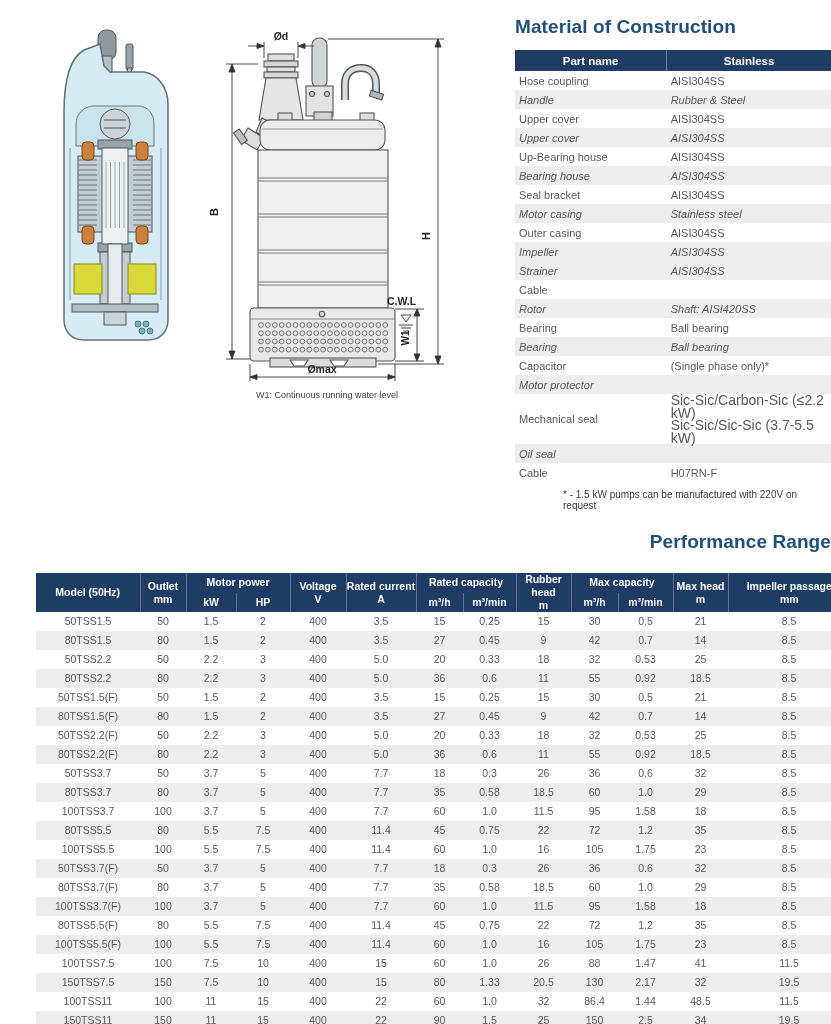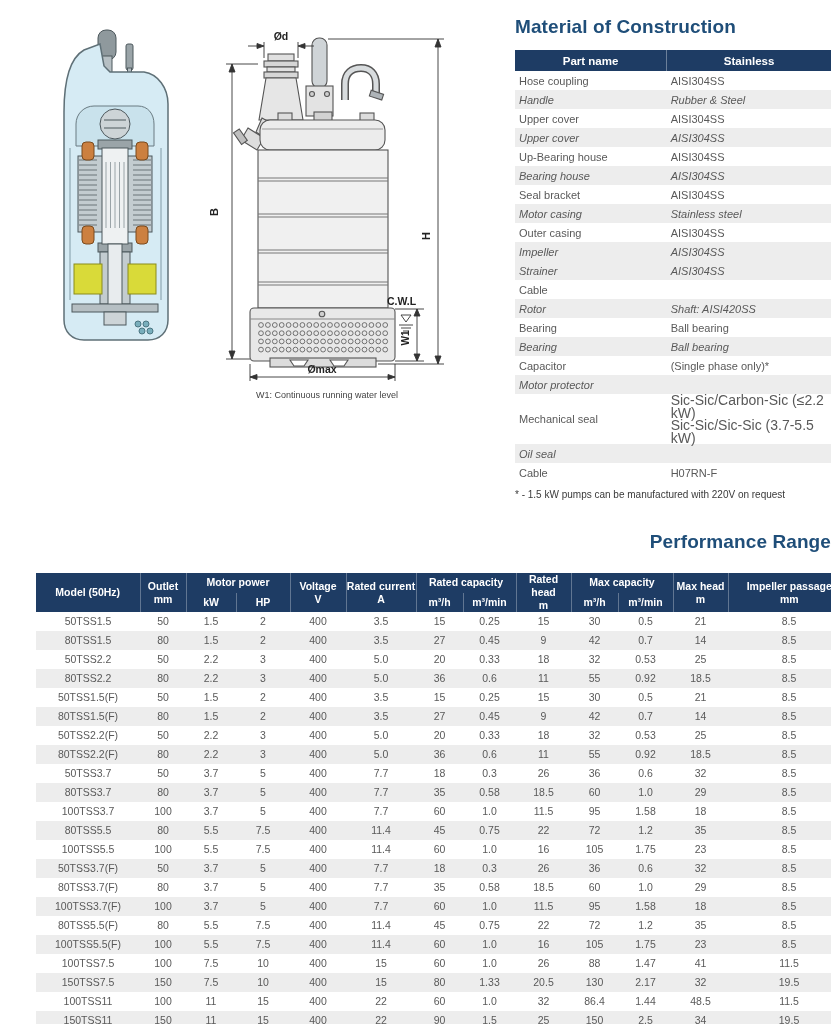--- a/index.html
+++ b/index.html
@@ -26,21 +26,21 @@
     background:var(--header-bg,#1e3c64);color:#fff;font-size:11.5px;font-weight:700;
     height:21px;text-align:center;padding:0;
   }
   #material-table th + th{border-left:1px solid rgba(255,255,255,.35);}
   #material-table td{
     font-size:11px;color:var(--cell-text,#595959);
     height:19px;padding:0 4px;line-height:12px;
   }
   #material-table tr.stripe td{background:var(--stripe,#ededed);font-style:italic;}
   #material-table td .line{display:block;font-size:14px;line-height:12.5px;}
-  #material-footnote{font-size:10px;color:#3a3a3a;margin-top:7px;}
+  #material-footnote{font-size:10px;color:#3a3a3a;margin-top:7px;margin-left:48px;}
   
   #performance{position:absolute;left:36px;top:531px;width:795px;}
   #performance .section-title{margin-bottom:20px;text-align:right;}
   #perf-table{width:814px;table-layout:fixed;}
   #perf-table thead th{
     background:var(--header-bg,#1e3c64);color:#fff;font-size:10.5px;font-weight:700;
     padding:0;text-align:center;line-height:13px;vertical-align:middle;
     border-left:1px solid rgba(255,255,255,.3);
   }
   #perf-table thead tr{height:14px;}
@@ -468,21 +468,21 @@
         <th rowspan="2">
           <div>Voltage</div>
           <div>V</div>
         </th>
         <th rowspan="2">
           <div>Rated current</div>
           <div>A</div>
         </th>
         <th colspan="2">Rated capacity</th>
         <th rowspan="2">
-          <div>Rated head</div>
+          <div>Rubber head</div>
           <div>m</div>
         </th>
         <th colspan="2">Max capacity</th>
         <th rowspan="2">
           <div>Max head</div>
           <div>m</div>
         </th>
         <th rowspan="2">
           <div>Impeller passage</div>
           <div>mm</div>

